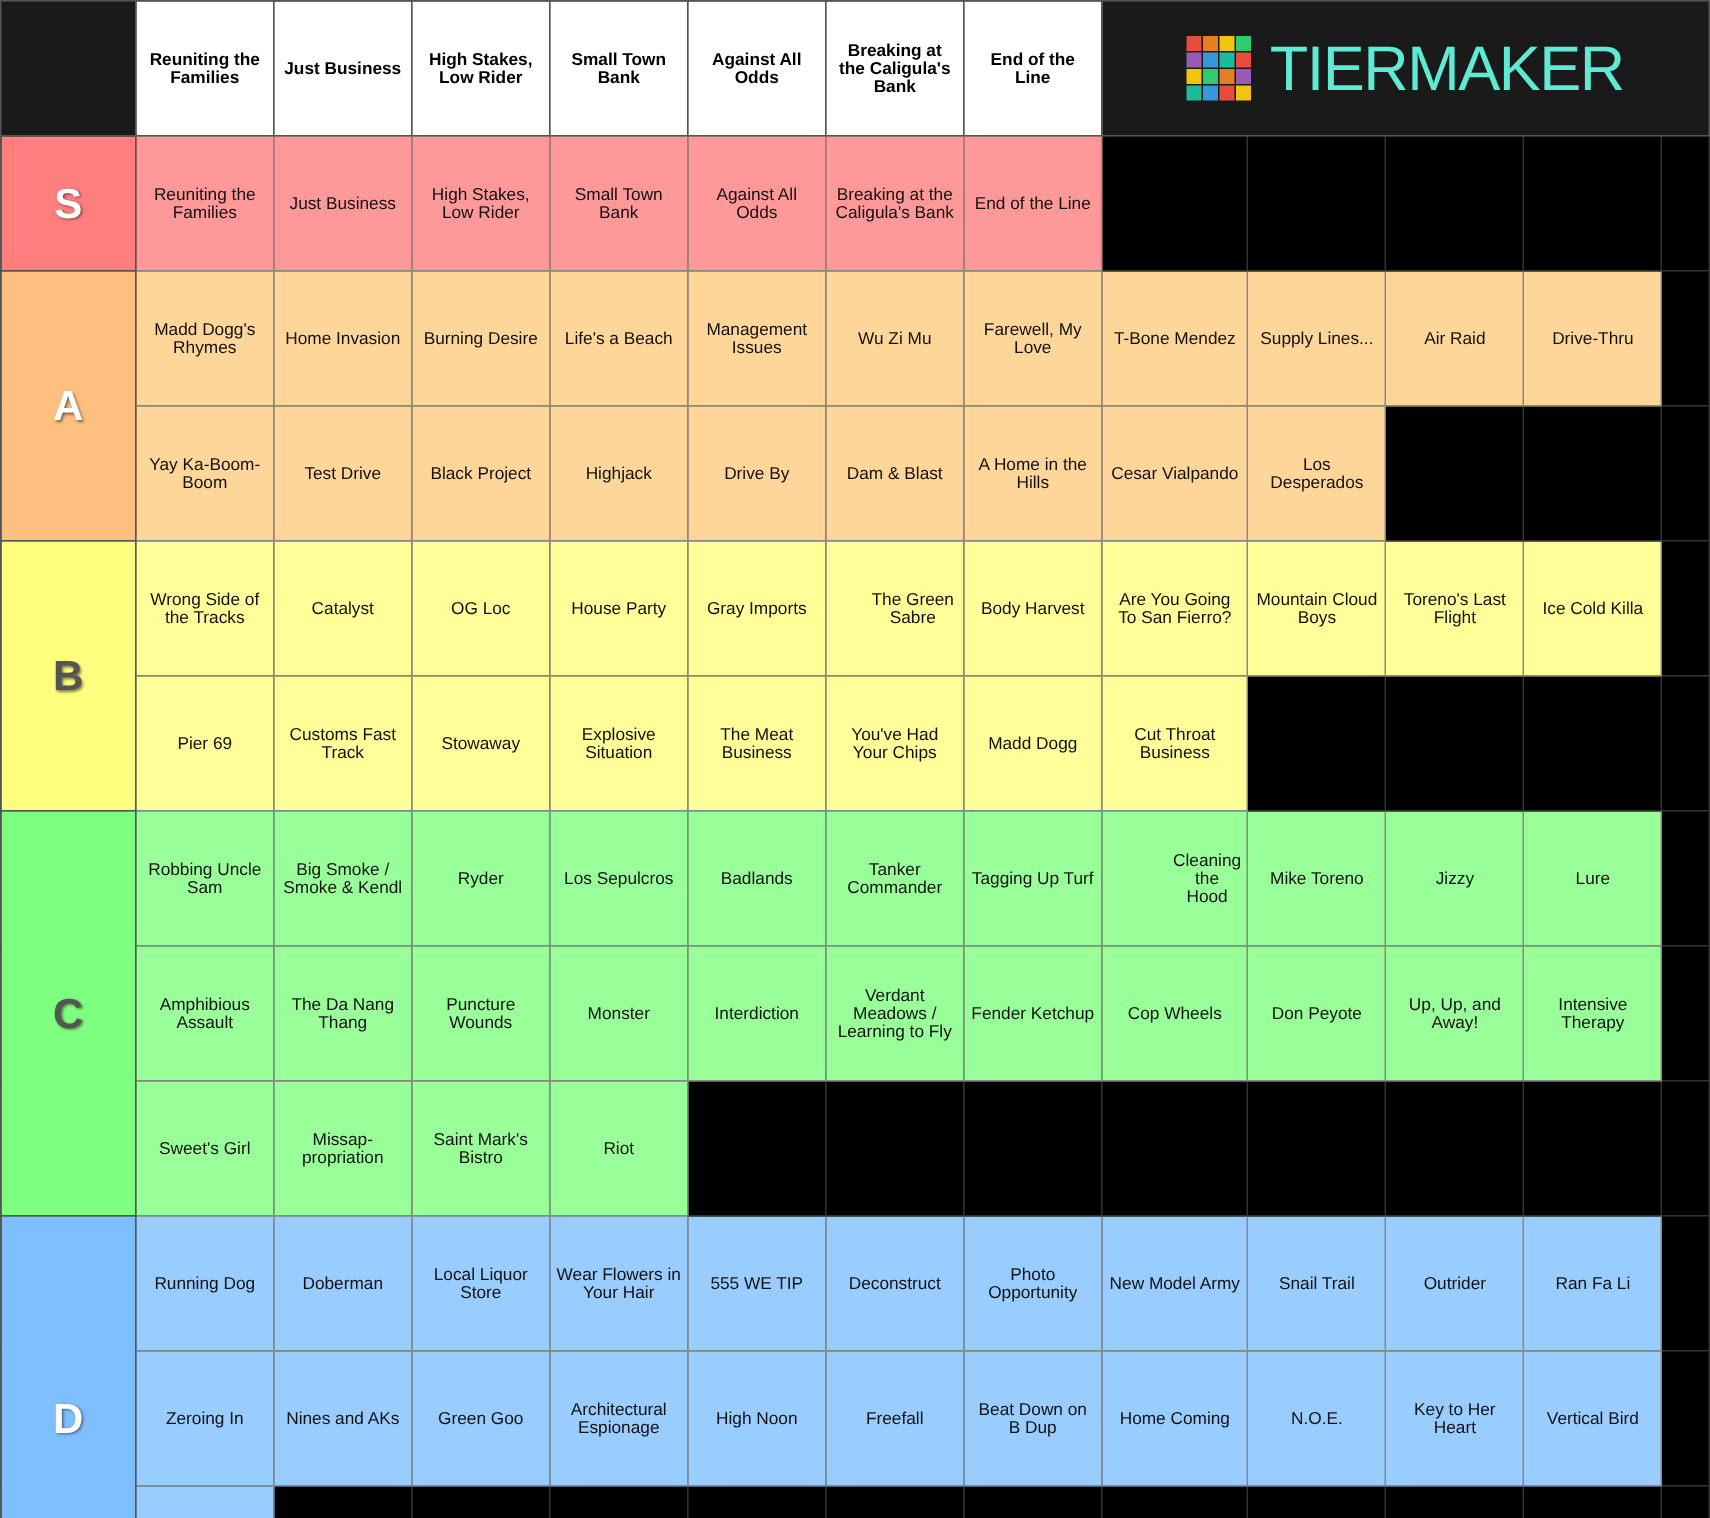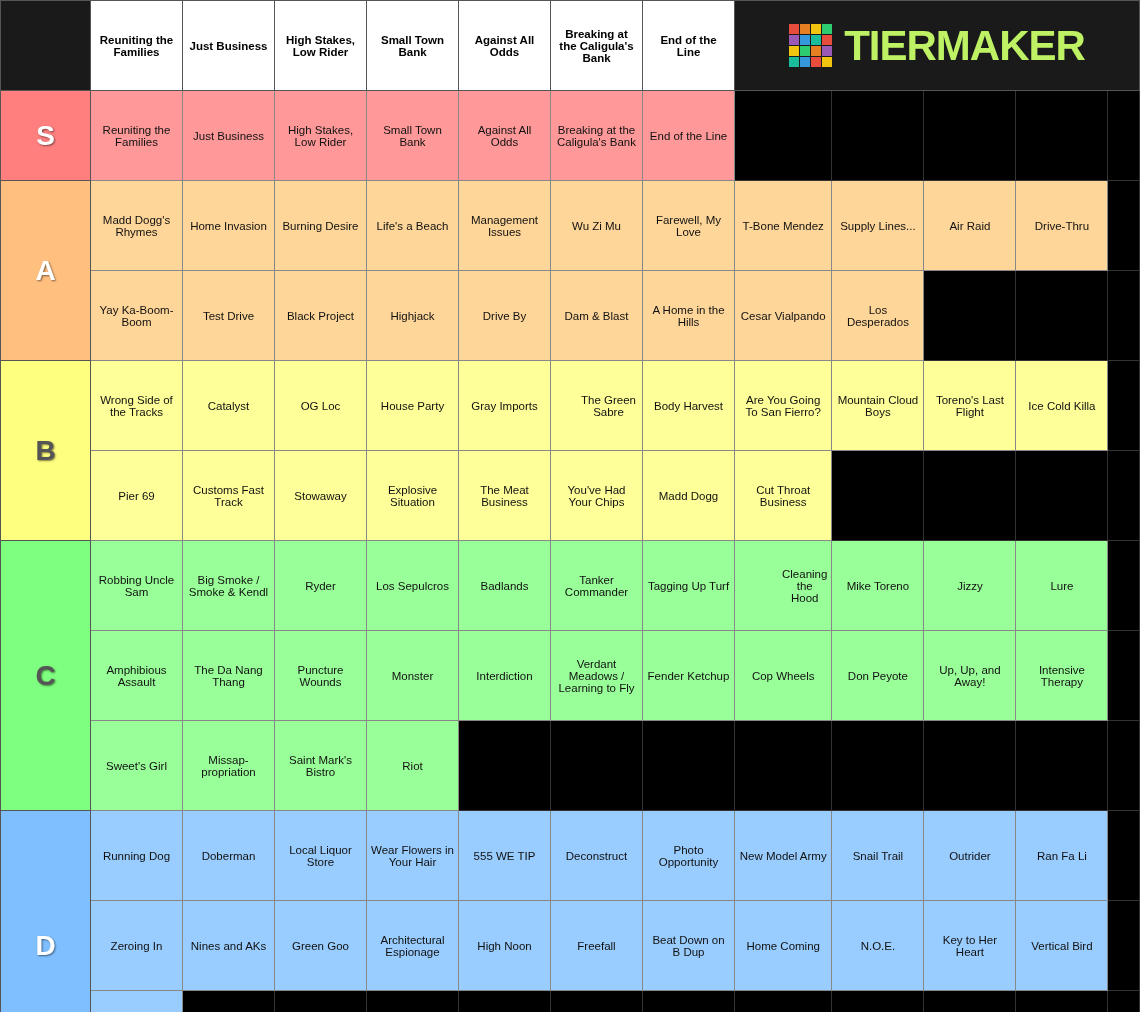--- a/index.html
+++ b/index.html
@@ -92,21 +92,21 @@
               <div class="pixel" style="background: rgb(231, 76, 60);"></div>
               <div class="pixel" style="background: rgb(241, 196, 15);"></div>
               <div class="pixel" style="background: rgb(46, 204, 113);"></div>
               <div class="pixel" style="background: rgb(230, 126, 34);"></div>
               <div class="pixel" style="background: rgb(155, 89, 182);"></div>
               <div class="pixel" style="background: rgb(26, 188, 156);"></div>
               <div class="pixel" style="background: rgb(52, 152, 219);"></div>
               <div class="pixel" style="background: rgb(231, 76, 60);"></div>
               <div class="pixel" style="background: rgb(241, 196, 15);"></div>
             </div>
-        <span style="color:#bef264; font-size:42px; font-weight:700; font-family:'Arial Black',Arial,sans-serif; text-transform:uppercase; letter-spacing:-1px;">TiERMAKER</span>
+        <span style="color:#5eead4; font-size:42px; font-weight:400; font-family:'Arial Black',Arial,sans-serif; text-transform:uppercase; letter-spacing:-1px;">TiERMAKER</span>
       </div>
     </td>
   </tr>
 
   <tr class="row-s">
     <td class="tier-cell tier-label" style="background:#ff7f7f; width:90px; font-size:28px; font-weight:bold; color:white;">S</td>
     <td class="tier-cell item-cell" style="background:#ff9999;">Reuniting the Families</td>
     <td class="tier-cell item-cell" style="background:#ff9999;">Just Business</td>
     <td class="tier-cell item-cell" style="background:#ff9999;">High Stakes, Low Rider</td>
     <td class="tier-cell item-cell" style="background:#ff9999;">Small Town Bank</td>

